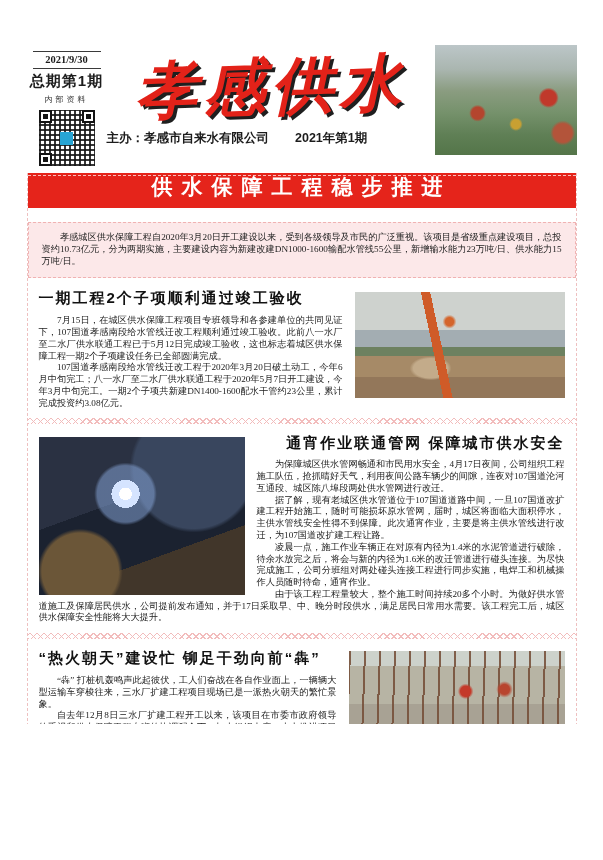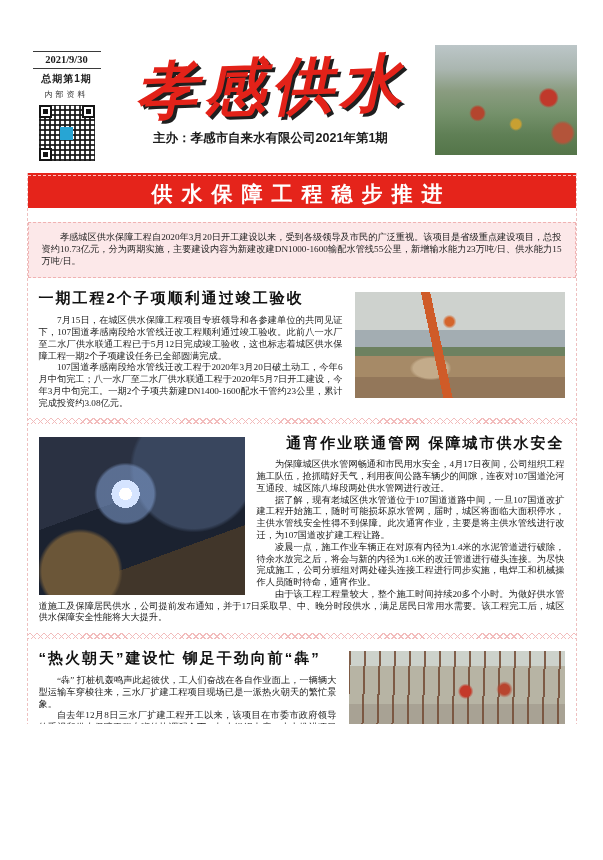--- a/index.html
+++ b/index.html
@@ -9,21 +9,21 @@
     font-family:"Liberation Serif", serif; color:#1c1c1c; overflow:hidden;
     padding-top:45px;
   }
   .inner { width:550px; margin:0 auto; }
 
   
   .masthead { display:flex; align-items:flex-start; height:114px; }
   .issue-info { width:80px; text-align:center; padding-top:6px; flex:none; }
   .issue-date { font-size:10.5px; font-weight:bold; border-top:1px solid #3a3a3a;
     border-bottom:1px solid #3a3a3a; padding:2px 0 3px; margin:0 6px 3px; }
-  .issue-no { font-size:10px; font-weight:bold; font-family:"Liberation Sans",sans-serif; letter-spacing:1px; }
+  .issue-no { font-size:15px; font-weight:bold; font-family:"Liberation Sans",sans-serif; letter-spacing:1px; }
   .internal { font-size:8px; letter-spacing:3px; color:#333; margin:3px 0 5px; font-family:"Liberation Sans",sans-serif; }
   .qr {
     width:56px; height:56px; margin:0 auto; background-color:#fff;
     background-repeat:no-repeat;
     background-image:
       linear-gradient(#27a5d4,#27a5d4),
       linear-gradient(#141414,#141414), linear-gradient(#fff,#fff), linear-gradient(#141414,#141414),
       linear-gradient(#141414,#141414), linear-gradient(#fff,#fff), linear-gradient(#141414,#141414),
       linear-gradient(#141414,#141414), linear-gradient(#fff,#fff), linear-gradient(#141414,#141414),
       repeating-linear-gradient(0deg, rgba(20,20,20,.85) 0 2px, transparent 2px 5px),
@@ -41,40 +41,40 @@
       4px calc(100% - 4px), 2px calc(100% - 2px), 0 100%,
       0 0, 0 0;
   }
   .mast-center { flex:1; text-align:center; padding-top:2px; }
   .mast-title {
     display:inline-block; font-size:62px; line-height:1.3; font-weight:bold; font-style:italic;
     color:#e32219; letter-spacing:6px; transform:rotate(-2deg);
     text-shadow:3px 3px 0 #1f1f1f; white-space:nowrap;
   }
   .organizer-line { margin-top:2px; font-size:12.5px; font-weight:bold;
-    font-family:"Liberation Sans",sans-serif; display:flex; justify-content:center; white-space:nowrap; }
+    font-family:"Liberation Sans",sans-serif; display:flex; gap:26px; white-space:nowrap; }
   .header-photo {
     flex:none; width:142px; height:110px; margin-top:0;
     background-image:
       radial-gradient(circle at 80% 48%, #c0392b 0 6%, transparent 8%),
       radial-gradient(circle at 30% 62%, #b4452e 0 5%, transparent 7%),
       radial-gradient(circle at 57% 72%, #c8a032 0 4%, transparent 6%),
       radial-gradient(circle at 90% 80%, #b3543a 0 6%, transparent 8%),
       linear-gradient(180deg, #bcc6c8 0%, #aab6b0 22%, #8a9c80 42%, #75916b 62%, #5f7f55 82%, #547549 100%);
   }
 
   
   .frame {
     margin-top:8px;
     border-left:1px dashed #eec0c0; border-right:1px dashed #eec0c0; border-bottom:1px dashed #eec0c0;
     padding:0 11px 6px;
   }
   .banner {
     margin:14px -11px; height:35px; background:#e5241b; position:relative;
-    display:flex; align-items:flex-end; justify-content:center;
+    display:flex; align-items:flex-start; justify-content:center;
   }
   .banner::before { content:""; position:absolute; left:0; right:0; top:2px;
     border-top:1px dashed rgba(255,255,255,.7); }
   .banner-title { color:#fff; font-size:21px; font-weight:bold; letter-spacing:9px;
     font-family:"Liberation Sans",sans-serif; }
 
   .lead-box {
     margin:3px -11px 0; background:#fce8e9; border:1px dashed #f0b2b2;
     padding:9px 13px 10px; display:flex; gap:18px;
   }

